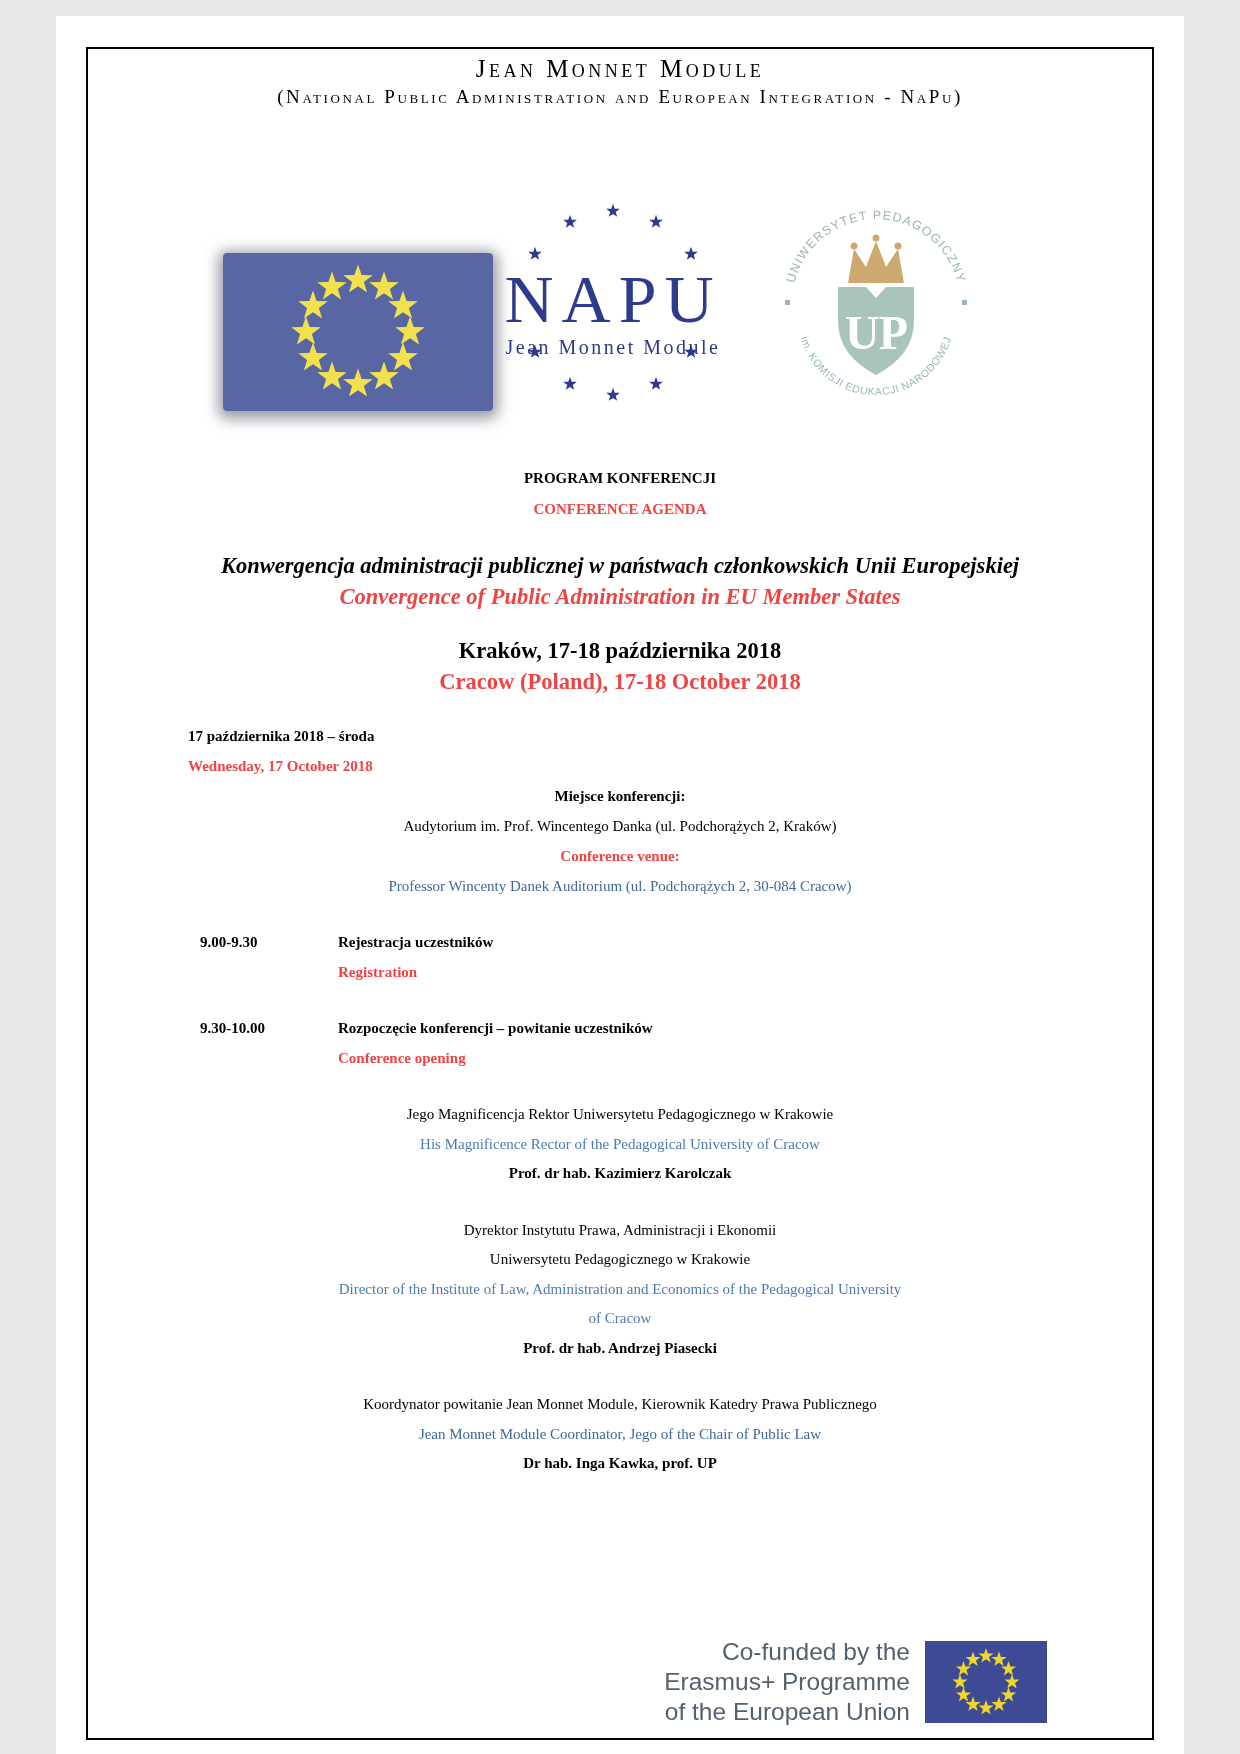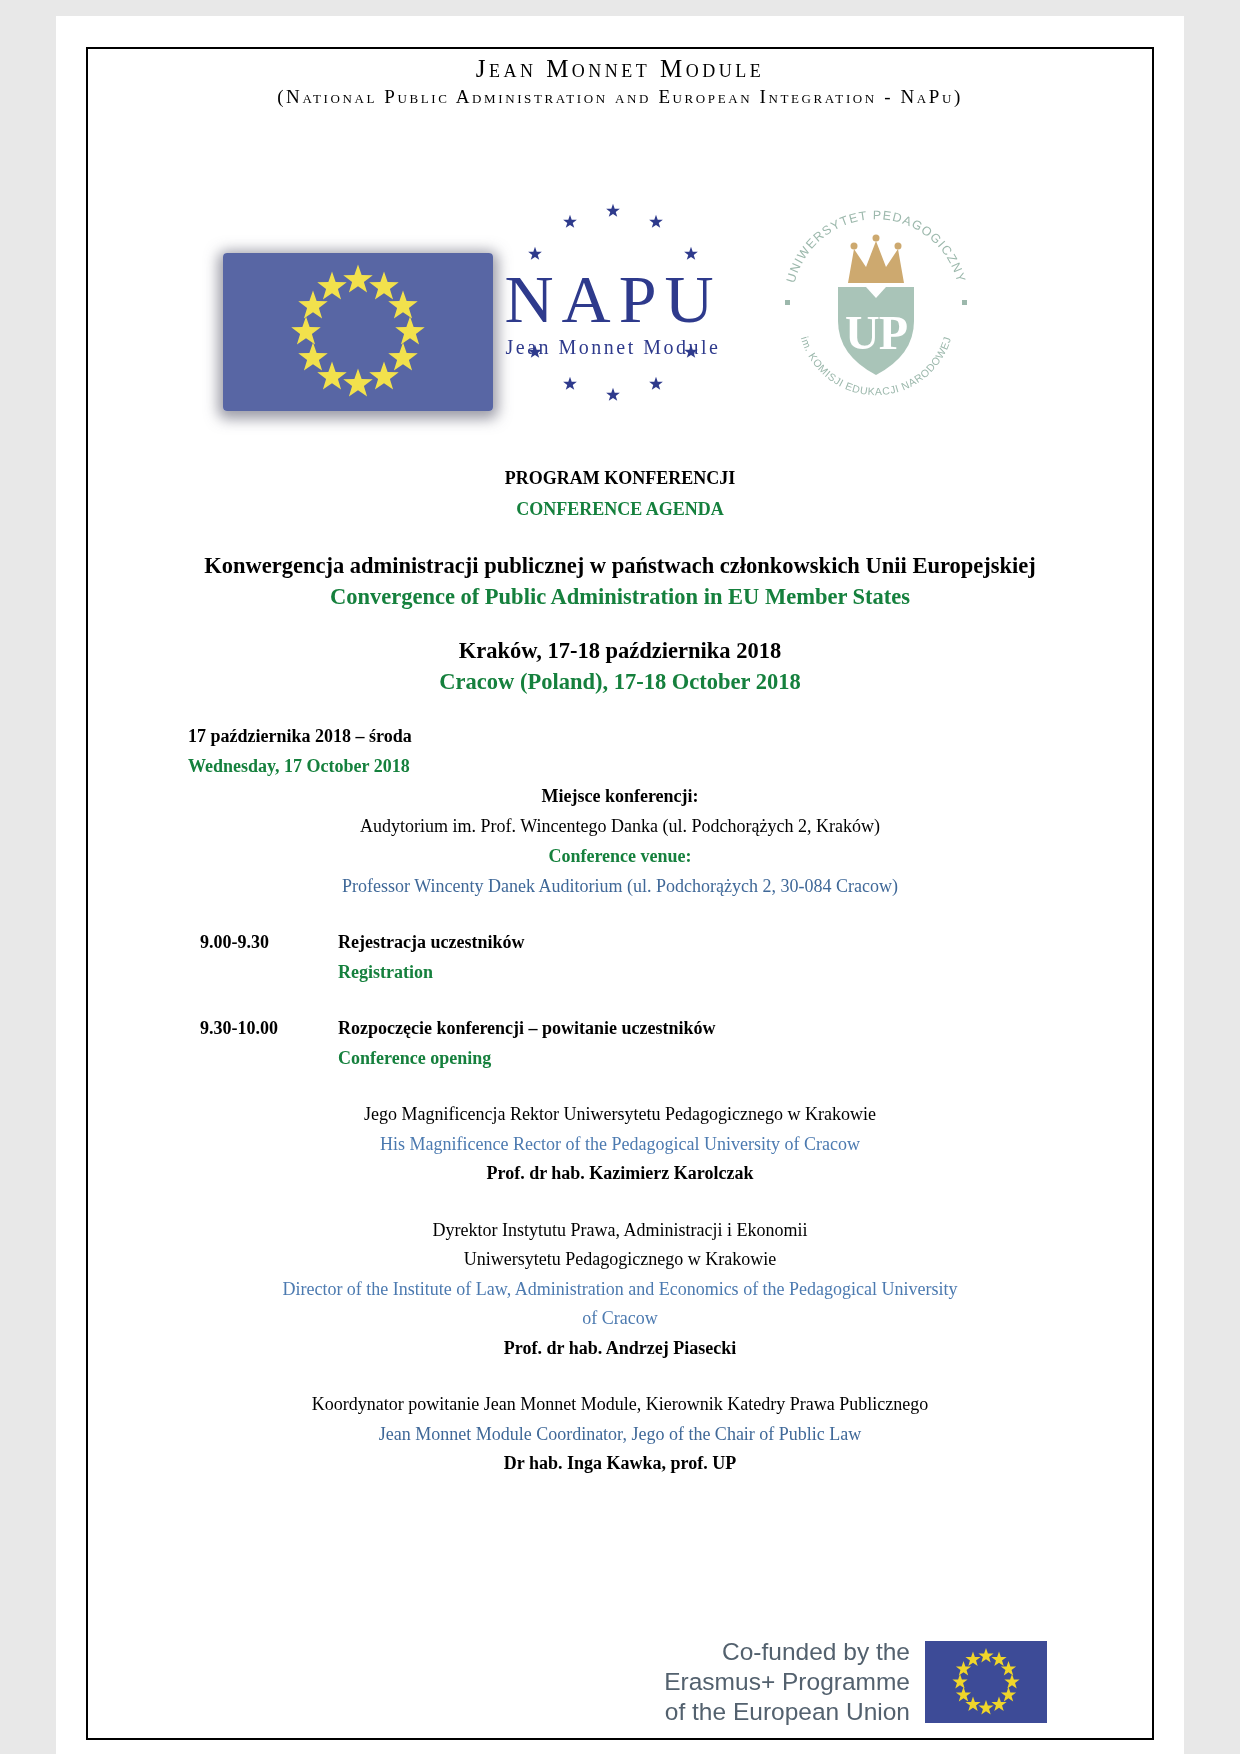--- a/index.html
+++ b/index.html
@@ -23,24 +23,24 @@
     margin-top:3px;
   }
   .logo-row{position:relative;height:238px;margin-top:93px;}
   .eu-flag-main{
     position:absolute;left:35px;top:52px;width:270px;height:158px;
     border-radius:4px;box-shadow:0 3px 14px 5px rgba(75,75,95,.55);
     overflow:hidden;
   }
   .napu-logo{position:absolute;left:255px;top:0px;width:340px;height:232px;}
   .up-logo{position:absolute;left:588px;top:0px;width:200px;height:218px;}
-  .line{font-size:18px;line-height:30px;}
+  .line{font-size:15px;line-height:30px;}
   .b{font-weight:bold;}
-  .i{}
-  .navy{color:#15803d;}
+  .i{font-style:italic;}
+  .navy{color:#ef4444;}
   .blue{color:#3F6898;}
   .blue-l{color:#4C7AB0;}
   .mt-sec{margin-top:24px;}
   .left-block{text-align:left;}
   .sched-row{display:flex;margin-top:26px;}
   .sched-time{width:150px;padding-left:12px;box-sizing:border-box;flex:none;}
   .sched-body{flex:1;}
   .speaker{margin-top:27px;line-height:29.5px;}
   .speaker .line{line-height:29.5px;font-family:Liberation Serif, serif;}
   .footer{

